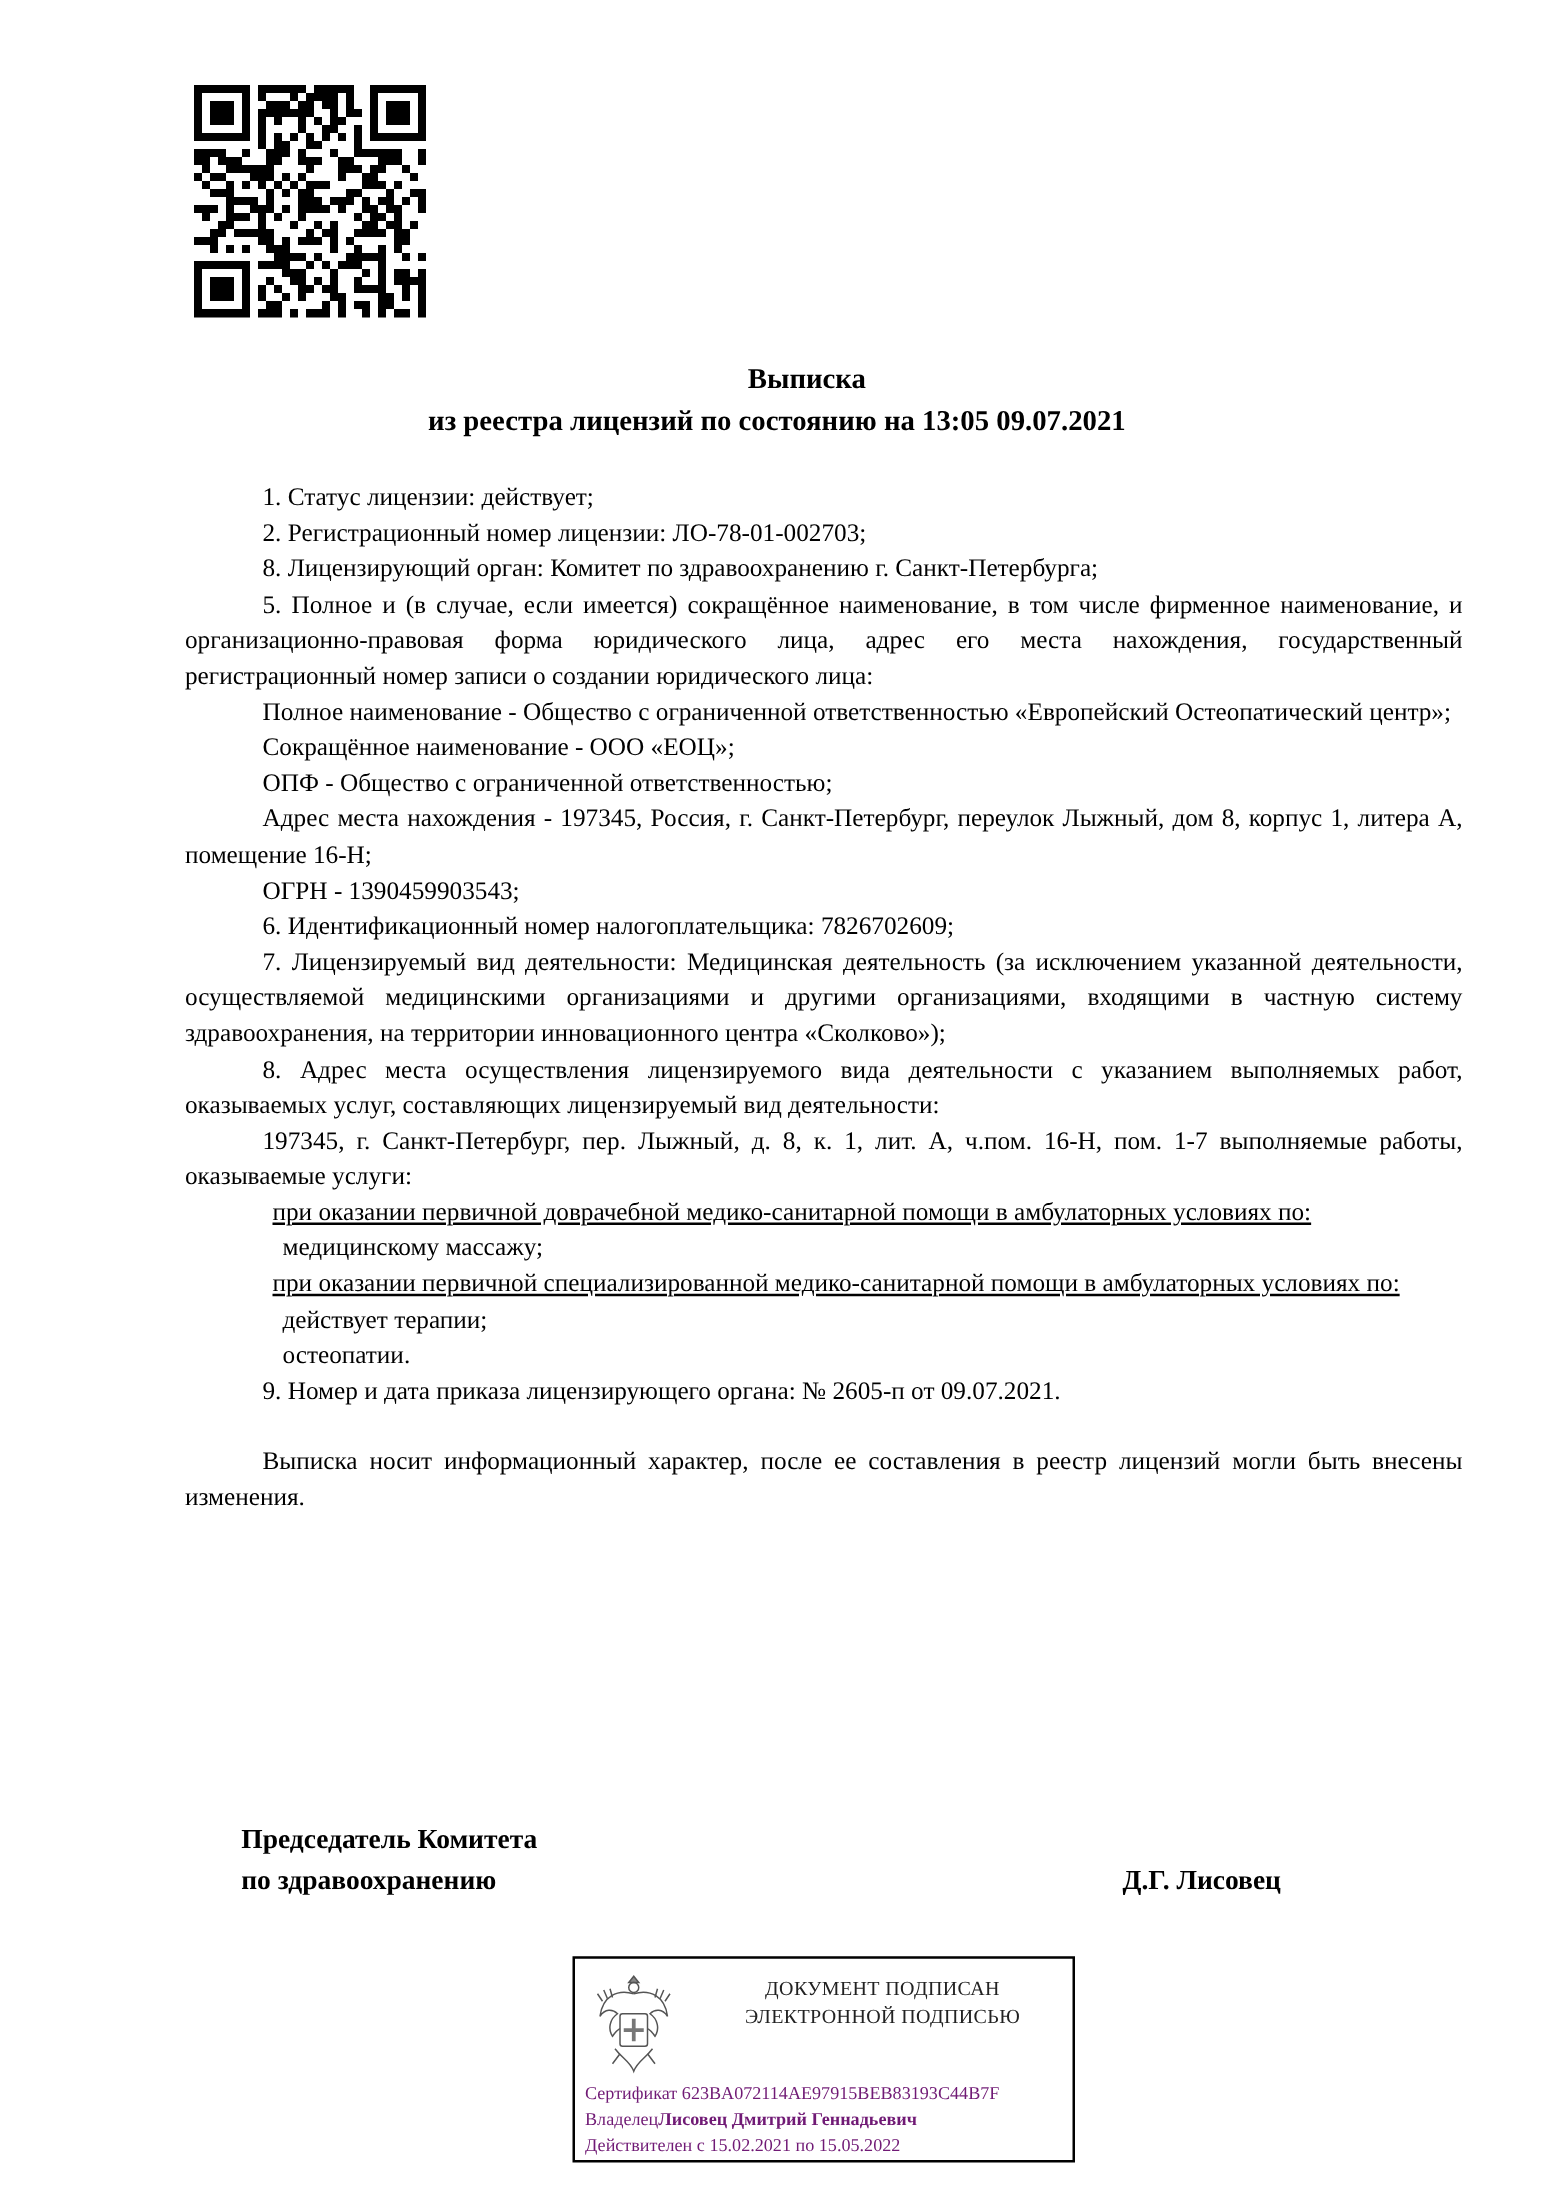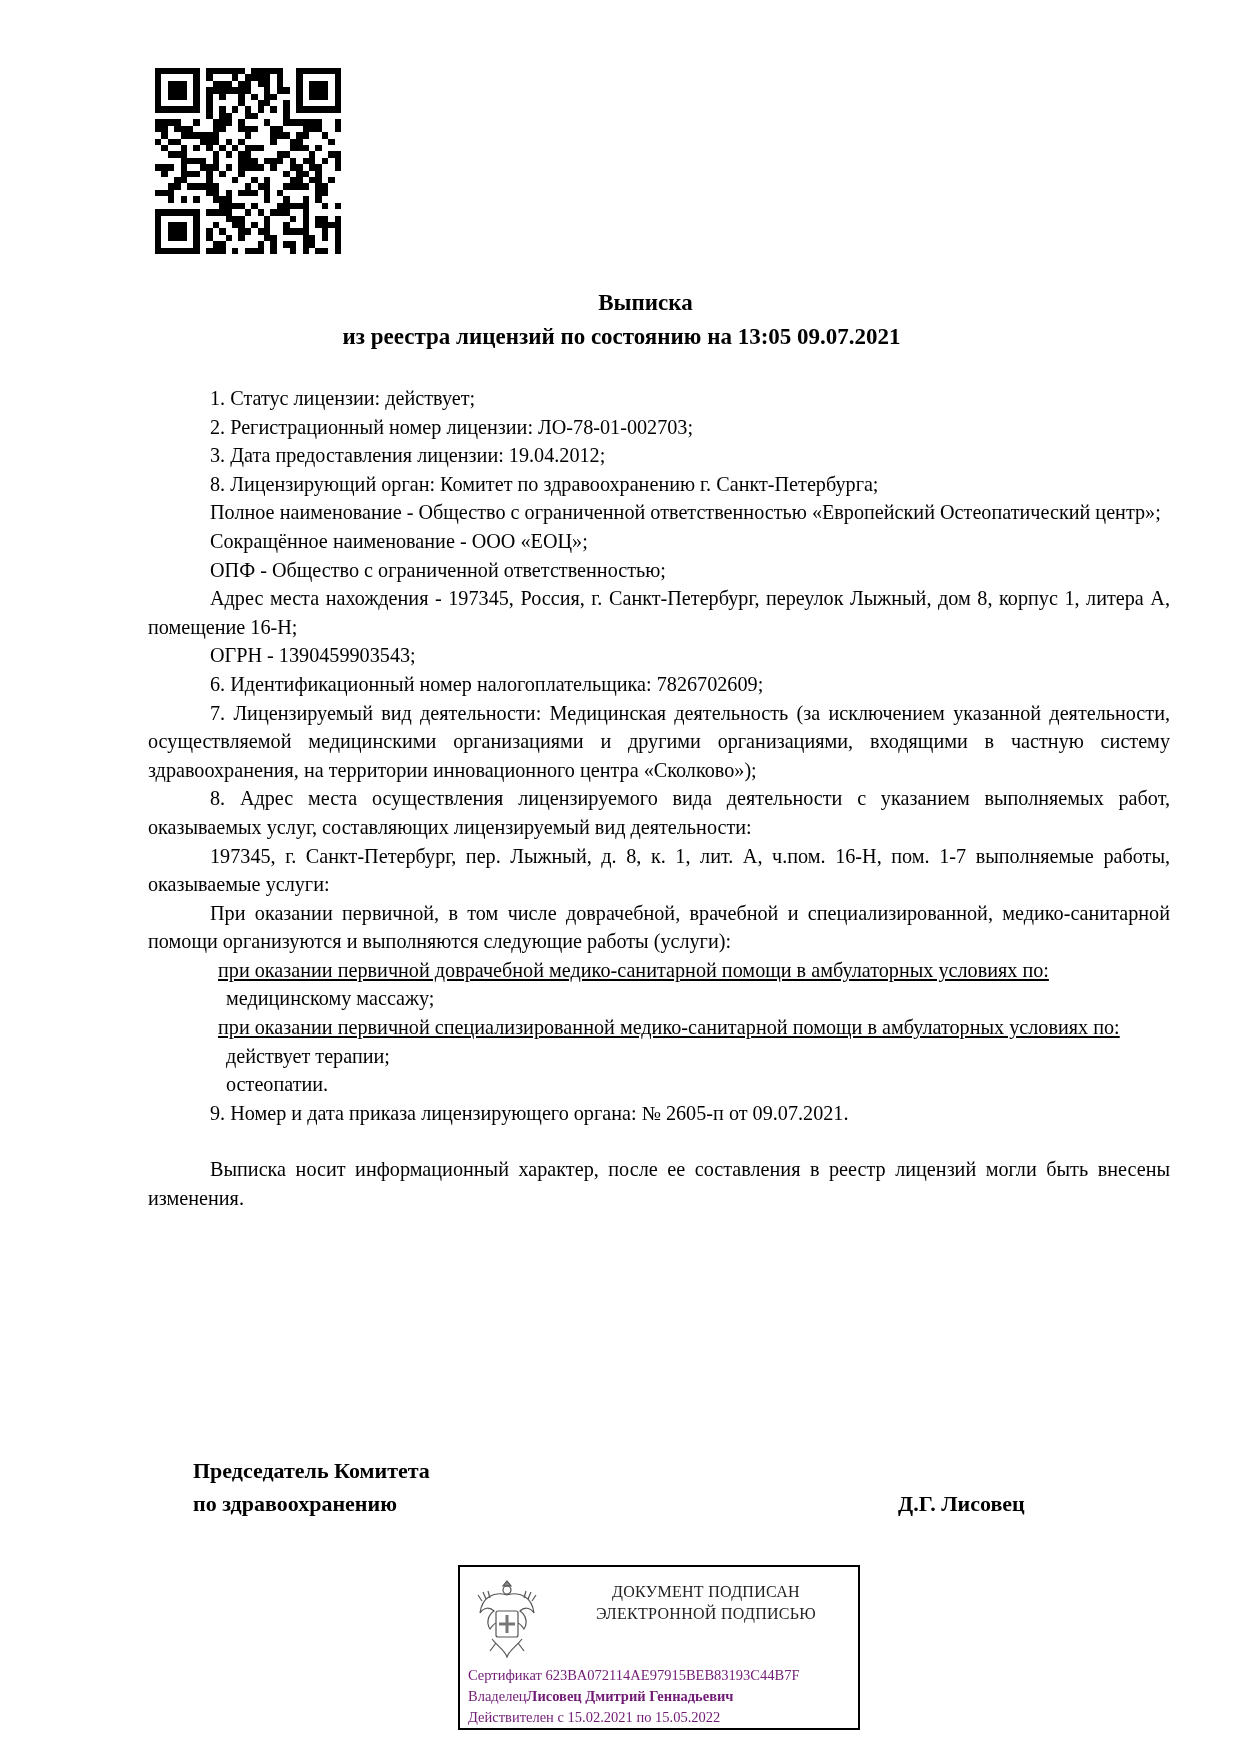--- a/index.html
+++ b/index.html
@@ -457,32 +457,31 @@
 </div>
 
 <div class="title-block">
   <span class="t1">Выписка</span>
   <span class="t2">из реестра лицензий по состоянию на 13:05 09.07.2021</span>
 </div>
 
 <div class="body-text">
   <p>1. Статус лицензии: действует;</p>
   <p>2. Регистрационный номер лицензии: ЛО-78-01-002703;</p>
-  <p>3. Дата предоставления лицензии: 19.04.2012;</p>
   <p>8. Лицензирующий орган: Комитет по здравоохранению г. Санкт-Петербурга;</p>
+  <p>5. Полное и (в случае, если имеется) сокращённое наименование, в том числе фирменное наименование, и организационно-правовая форма юридического лица, адрес его места нахождения, государственный регистрационный номер записи о создании юридического лица:</p>
   <p>Полное наименование - Общество с ограниченной ответственностью «Европейский Остеопатический центр»;</p>
   <p>Сокращённое наименование - ООО «ЕОЦ»;</p>
   <p>ОПФ - Общество с ограниченной ответственностью;</p>
   <p>Адрес места нахождения - 197345, Россия, г. Санкт-Петербург, переулок Лыжный, дом 8, корпус 1, литера А, помещение 16-Н;</p>
   <p>ОГРН - 1390459903543;</p>
   <p>6. Идентификационный номер налогоплательщика: 7826702609;</p>
   <p>7. Лицензируемый вид деятельности: Медицинская деятельность (за исключением указанной деятельности, осуществляемой медицинскими организациями и другими организациями, входящими в частную систему здравоохранения, на территории инновационного центра «Сколково»);</p>
   <p>8. Адрес места осуществления лицензируемого вида деятельности с указанием выполняемых работ, оказываемых услуг, составляющих лицензируемый вид деятельности:</p>
   <p>197345, г. Санкт-Петербург, пер. Лыжный, д. 8, к. 1, лит. А, ч.пом. 16-Н, пом. 1-7 выполняемые работы, оказываемые услуги:</p>
-  <p>При оказании первичной, в том числе доврачебной, врачебной и специализированной, медико-санитарной помощи организуются и выполняются следующие работы (услуги):</p>
   <p class="ind-sub">при оказании первичной доврачебной медико-санитарной помощи в амбулаторных условиях по:</p>
   <p class="ind2">медицинскому массажу;</p>
   <p class="ind-sub">при оказании первичной специализированной медико-санитарной помощи в амбулаторных условиях по:</p>
   <p class="ind2">действует терапии;</p>
   <p class="ind2">остеопатии.</p>
   <p>9. Номер и дата приказа  лицензирующего органа: № 2605-п от 09.07.2021.</p>
   <p class="gap">Выписка носит информационный характер, после ее составления в реестр лицензий могли быть внесены изменения.</p>
 </div>
 
 <div class="sign-left">

